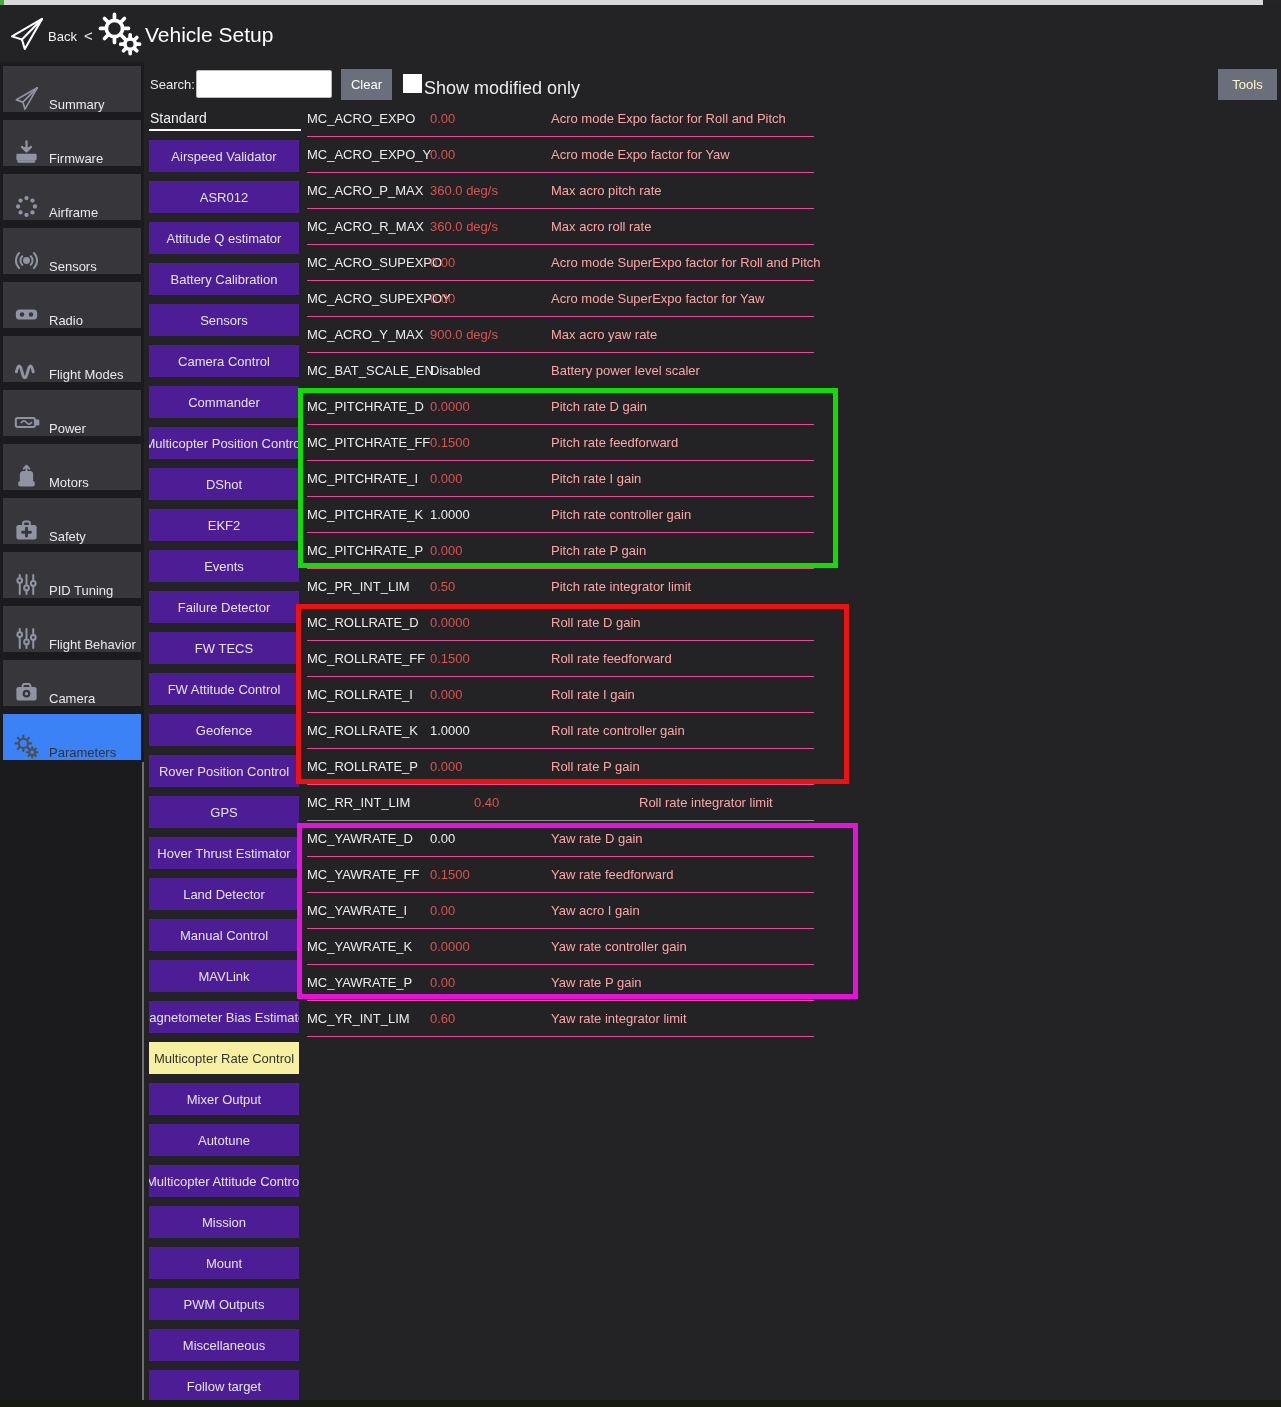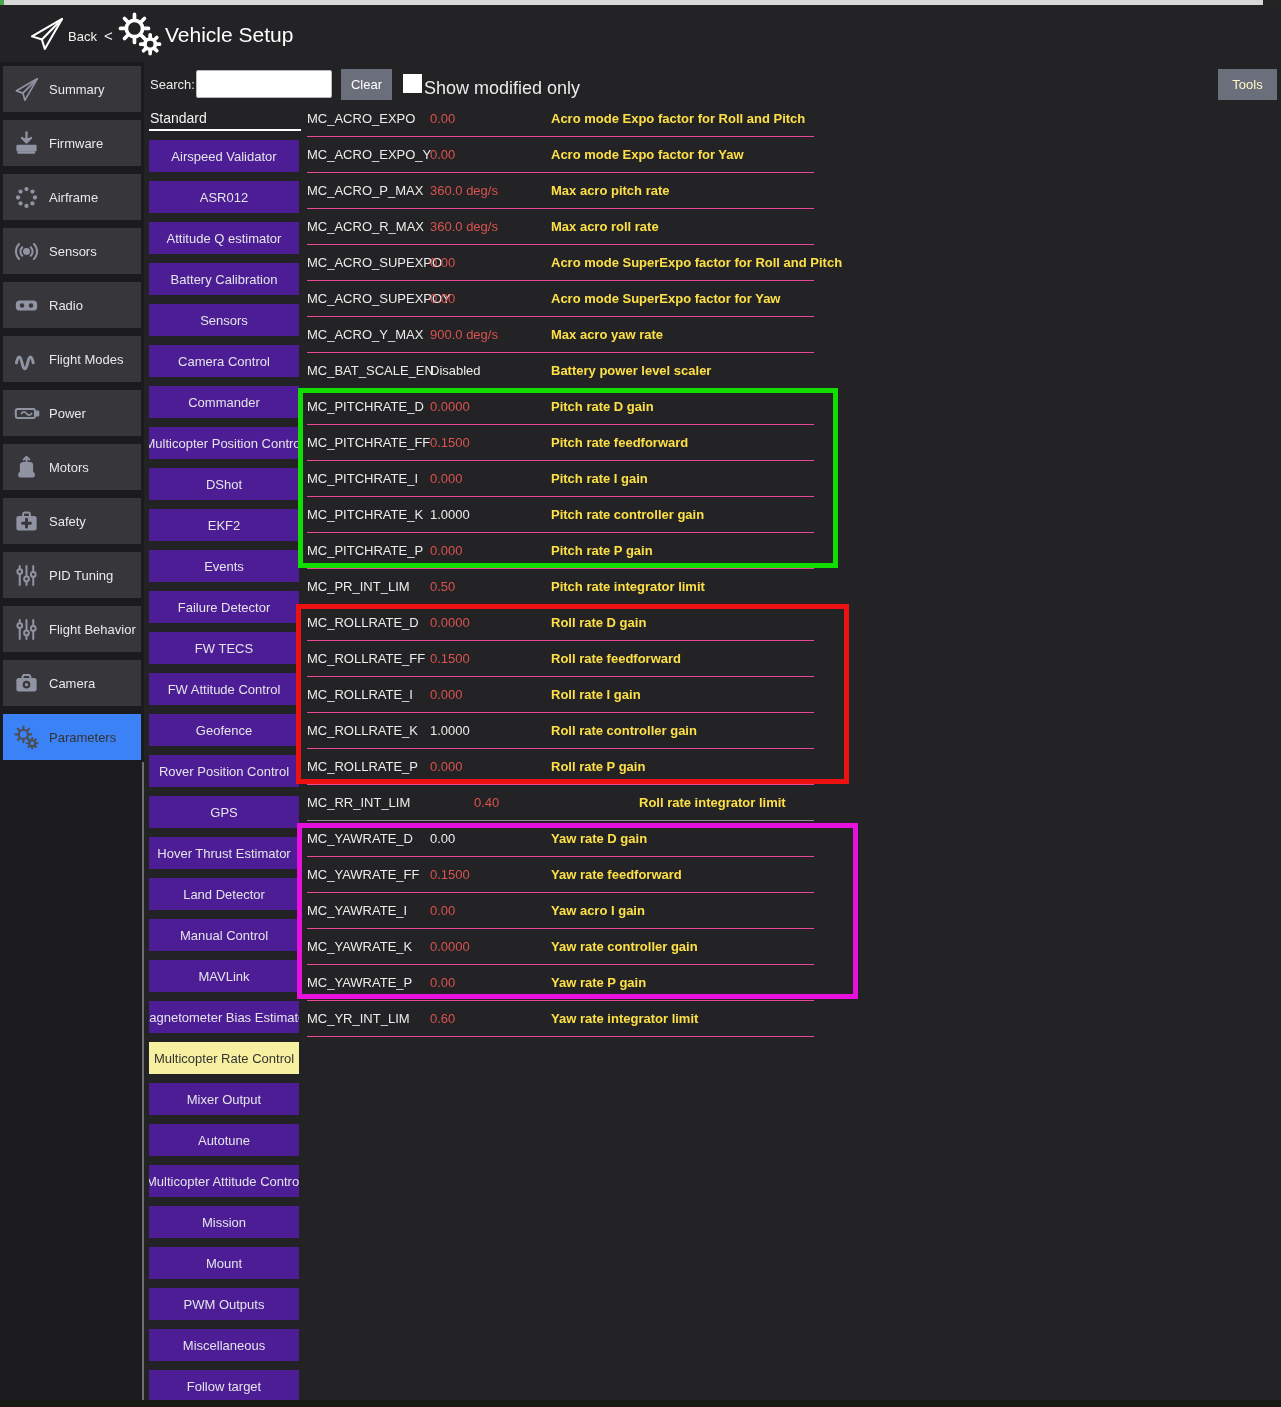--- a/index.html
+++ b/index.html
@@ -8,34 +8,34 @@
     position:relative; overflow:hidden;
     background:#232325;
     font-family:"Liberation Sans", sans-serif;
     color:#ececec;
   }
   
   .top-strip { position:absolute; left:0; top:0; width:1281px; height:5px; background:#d8d8d8; }
   .top-strip-green { position:absolute; left:0; top:0; width:4px; height:5px; background:#4aa64a; }
   .top-strip-dark { position:absolute; right:0; top:0; width:18px; height:5px; background:#242424; }
   
-  .app-header { position:absolute; left:0; top:5px; width:1051px; height:57px; background:#232325;margin-left:20px; }
+  .app-header { position:absolute; left:0; top:5px; width:1051px; height:57px; background:#232325; }
   .logo-icon { position:absolute; left:8px; top:6px; width:38px; height:46px; color:#ffffff; }
   .logo-icon svg { width:100%; height:100%; }
   .back-label { position:absolute; left:48px; top:24px; font-size:13px; color:#f2f2f2; }
   .header-chevron { position:absolute; left:84px; top:22px; font-size:15px; color:#f2f2f2; }
   .header-gears { position:absolute; left:96px; top:5px; width:48px; height:48px; color:#ffffff; }
   .header-gears svg { width:100%; height:100%; }
   .page-title { position:absolute; left:145px; top:18px; font-size:21px; color:#ffffff; }
   
   .sidebar { position:absolute; left:0; top:62px; width:144px; height:1345px; background:#1b1b1d; }
   .side-list { position:absolute; left:3px; top:4px; width:138px; }
   .side-btn {
     width:138px; height:46px; margin-bottom:8px; background:#36363b;
-    display:flex; align-items:center; cursor:pointer;
+    display:flex; align-items:flex-end; cursor:pointer;
   }
   .side-btn .side-icon { width:46px; display:flex; justify-content:center; color:#9093a2; }
   .side-btn .side-icon svg { width:27px; height:27px; }
   .side-btn .side-label { font-size:13px; color:#e9e9ec; }
   .side-btn.active { background:#3b82f6; }
   .side-btn.active .side-icon { color:#4e4e52; }
   .side-btn.active .side-label { color:#333333; }
   .side-divider { position:absolute; left:142px; top:762px; width:2px; height:638px; background:#6d6d72; }
   
   .search-label { position:absolute; left:150px; top:77px; font-size:13px; }
@@ -73,21 +73,21 @@
   .prow {
     display:grid; grid-template-columns:123px 121px 1fr;
     height:36px; align-items:center;
     border-bottom:1px solid #ec4899; cursor:pointer;
   }
   .prow.bright-sep { border-bottom-color:#8f8f93;gap:44px; }
   .prow span { font-size:13px; white-space:nowrap; }
   .pname { color:#ececec; }
   .pvalue { color:#ececec; }
   .pvalue.modified { color:#d9534f; }
-  .pdesc { color:#fde047;font-weight:bold; }
+  .pdesc { color:#fca5a5; }
   
   .anno { position:absolute; pointer-events:none; }
   
   .bottom-strip { position:absolute; left:0; top:1400px; width:1281px; height:7px; background:#171b13; }
 </style>
 </head>
 <body>
 
 <div class="top-strip">
   <div class="top-strip-green"></div>

